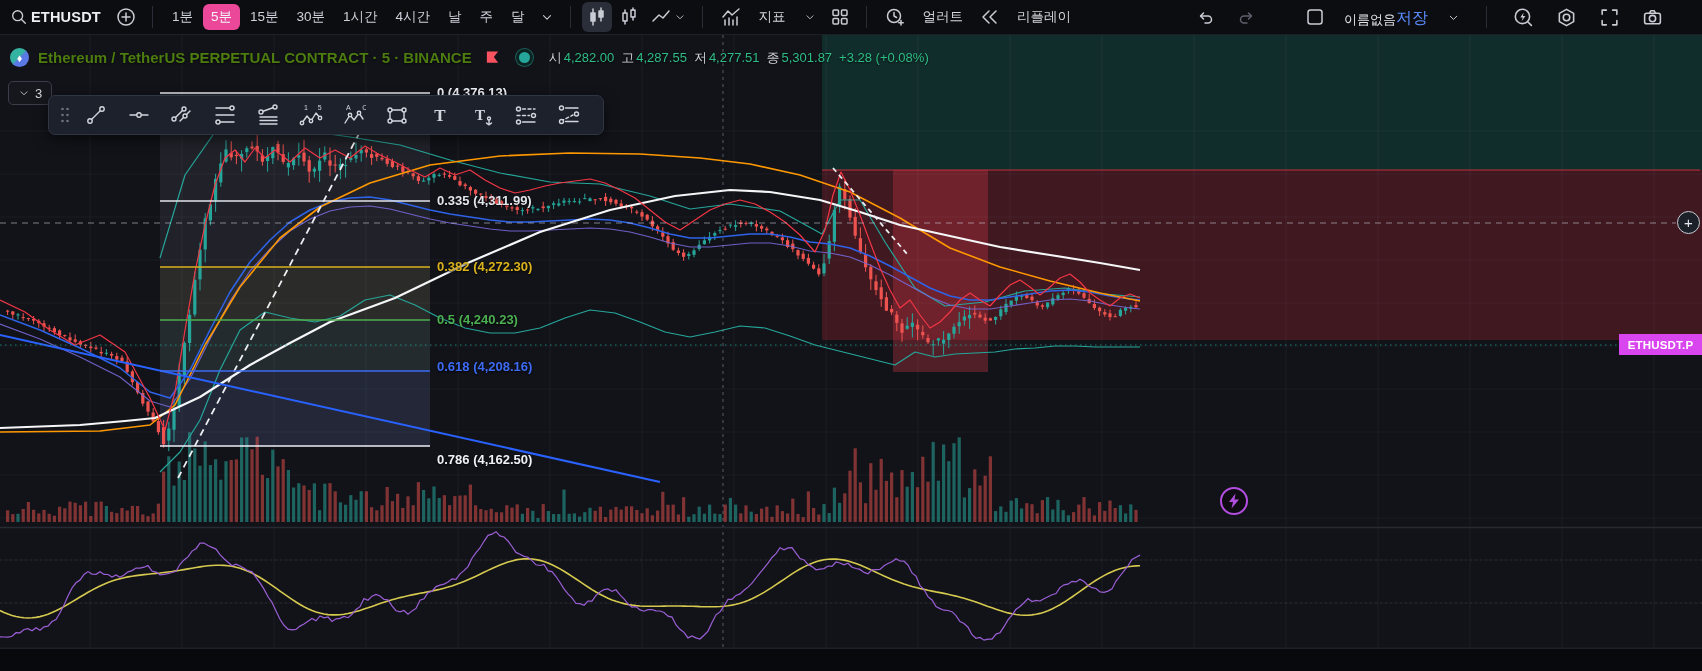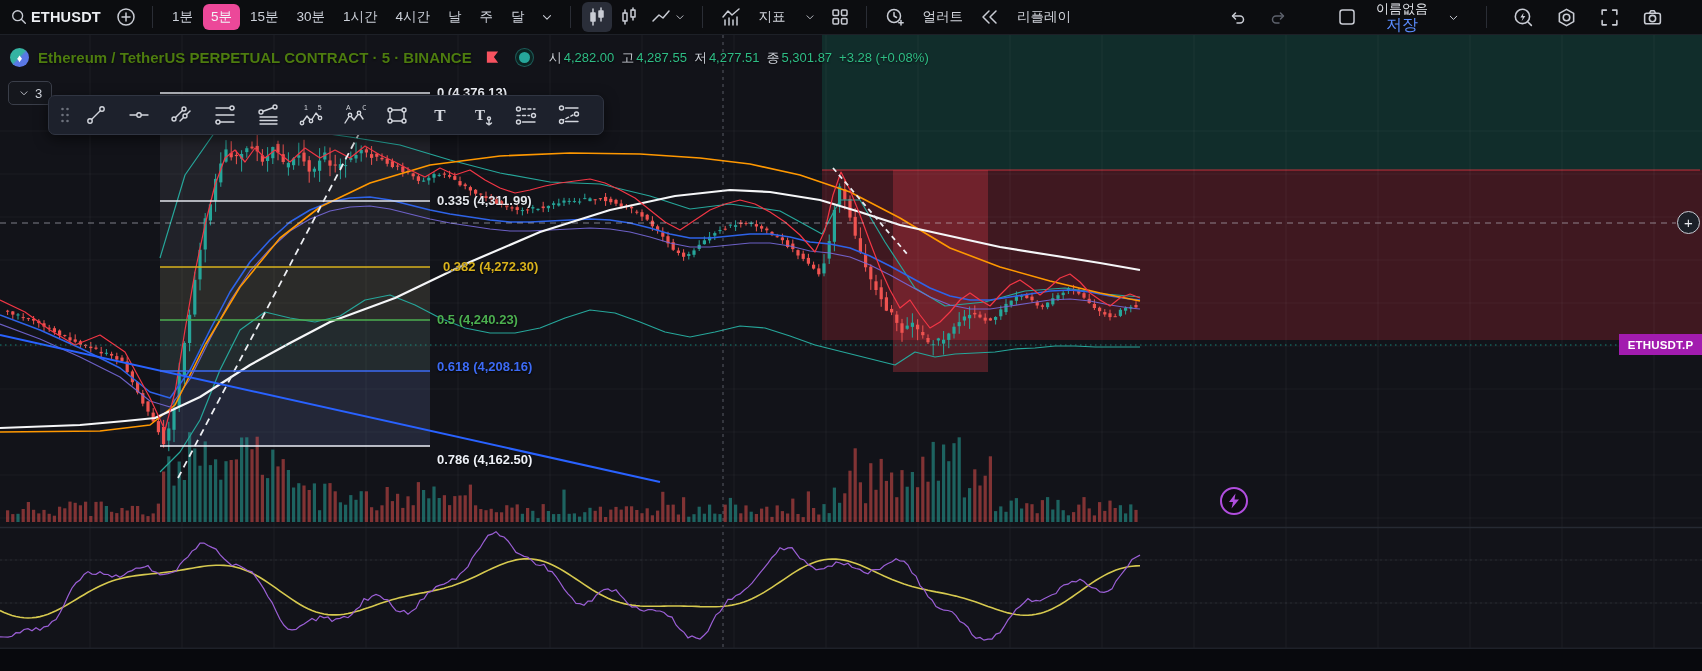--- a/index.html
+++ b/index.html
@@ -14,21 +14,21 @@
 .sym-btn{display:flex;align-items:center;gap:3px;padding:4px 8px 4px 10px;border-radius:6px}
 .sym{font-weight:700;font-size:14.5px;color:#eceef2;letter-spacing:.2px}
 .tf-btn{padding:4px 8px;border-radius:6px;font-size:13.5px;color:#cdd1da}
 .tf-btn.active{background:#ec4899;color:#f2f4f7}
 .icon-btn{display:flex;align-items:center;justify-content:center;padding:5px;border-radius:6px;gap:3px}
 .icon-btn.active{background:#2a2e39}
 .text-btn{display:flex;align-items:center;gap:18px;padding:5px 7px;border-radius:6px;font-size:13.5px;color:#d4d7de}
 .ic{stroke:#c9ccd4;fill:none;stroke-width:1.5;stroke-linecap:round;stroke-linejoin:round;display:block}
 .ic.dim{stroke:#5d616c}
 .tb-right{margin-left:auto;display:flex;align-items:center;gap:12px;padding-right:34px}
-.save-stack{display:flex;flex-direction:column;align-items:center;line-height:1;margin:3px 2px}
+.save-stack{display:flex;align-items:flex-end;line-height:1;margin:3px 2px}
 .layout-name{font-size:13px;color:#e4e6eb}
 .save-label{font-size:16px;color:#5b8dff;margin-top:2px}
 
 .chart{position:absolute;left:0;top:35px;width:1702px;height:636px;background:#121319;overflow:hidden}
 svg.main{position:absolute;left:0;top:0;display:block}
 
 .pane-header{position:absolute;left:10px;top:13px;display:flex;align-items:center;gap:9px;z-index:10;white-space:nowrap}
 .eth-logo{width:19px;height:19px;border-radius:50%;background:linear-gradient(135deg,#35b3a2 0%,#35b3a2 45%,#5a78e6 55%,#5a78e6 100%);
   display:flex;align-items:center;justify-content:center;font-size:11px;color:#fff;flex:none}
 .pane-title{font-size:15px;font-weight:700;color:#4d7c0f;text-shadow:0 1px 2px rgba(0,0,0,.7)}
@@ -51,21 +51,21 @@
 .di{stroke:#d3d6dd;fill:none;stroke-width:1.4;stroke-linecap:round;stroke-linejoin:round}
 .di .nd{fill:#1d212c;stroke:#d3d6dd}
 
 #fib-labels{position:absolute;inset:0;z-index:6;pointer-events:none}
 .fib-label{position:absolute;left:437px;font-size:13px;font-weight:600;white-space:nowrap;
   text-shadow:0 1px 2px rgba(0,0,0,.85)}
 
 .plus-btn{position:absolute;left:1677px;top:176px;width:23px;height:23px;border-radius:50%;
   border:1.5px solid #c9ccd4;background:#1c2028;color:#e8eaef;font-size:15px;line-height:20px;
   text-align:center;z-index:12;padding:0}
-.price-flag{position:absolute;left:1619px;top:299px;width:83px;height:21px;background:#a21caf;
+.price-flag{position:absolute;left:1619px;top:299px;width:83px;height:21px;background:#d946ef;
   color:#fff;font-size:11.5px;font-weight:700;display:flex;align-items:center;justify-content:center;
   z-index:12;letter-spacing:.2px}
 .bolt-btn{position:absolute;left:1220px;top:452px;width:28px;height:28px;border-radius:50%;
   border:2px solid #b14ede;background:rgba(14,11,18,.85);display:flex;align-items:center;justify-content:center;z-index:12;padding:0}
 .time-axis{position:absolute;left:0;top:648px;width:1702px;height:23px;background:#08090d;border-top:1px solid #1e2129;z-index:8}
 </style>
 </head>
 <body>
 
 <div class="topbar">
@@ -1121,21 +1121,21 @@
           <line x1="4" y1="18" x2="16" y2="12" stroke-dasharray="3,2.5"></line>
         <circle class="nd" cx="4.5" cy="18.5" r="2"></circle>
           <line x1="8.5" y1="18.5" x2="21" y2="18.5"></line>
         </svg>
     </button>
   </div>
 
   <div id="fib-labels">
       <div class="fib-label" style="color: rgb(240, 243, 250); top: 50px;">0 (4,376.13)</div>
       <div class="fib-label" style="color: rgb(227, 230, 236); top: 158px;">0.335 (4,311.99)</div>
-      <div class="fib-label" style="color: rgb(217, 178, 28); top: 224px; margin-left: 6px;">0.382 (4,272.30)</div>
+      <div class="fib-label" style="color: rgb(217, 178, 28); top: 224px;">0.382 (4,272.30)</div>
       <div class="fib-label" style="color: rgb(76, 175, 80); top: 277px;">0.5 (4,240.23)</div>
       <div class="fib-label" style="color: rgb(61, 107, 245); top: 324px;">0.618 (4,208.16)</div>
       <div class="fib-label" style="color: rgb(238, 241, 248); top: 403px; margin-top: 14px;">0.786 (4,162.50)</div>
     </div>
 
   <button class="plus-btn">+</button>
   <div class="price-flag">ETHUSDT.P</div>
   <button class="bolt-btn">
     <svg width="14" height="16" viewBox="0 0 14 16">
       <path d="M8.5,0.5 L2,9 L6,9 L4.5,15.5 L12,6.5 L7.5,6.5 Z" fill="#b14ede"></path>

